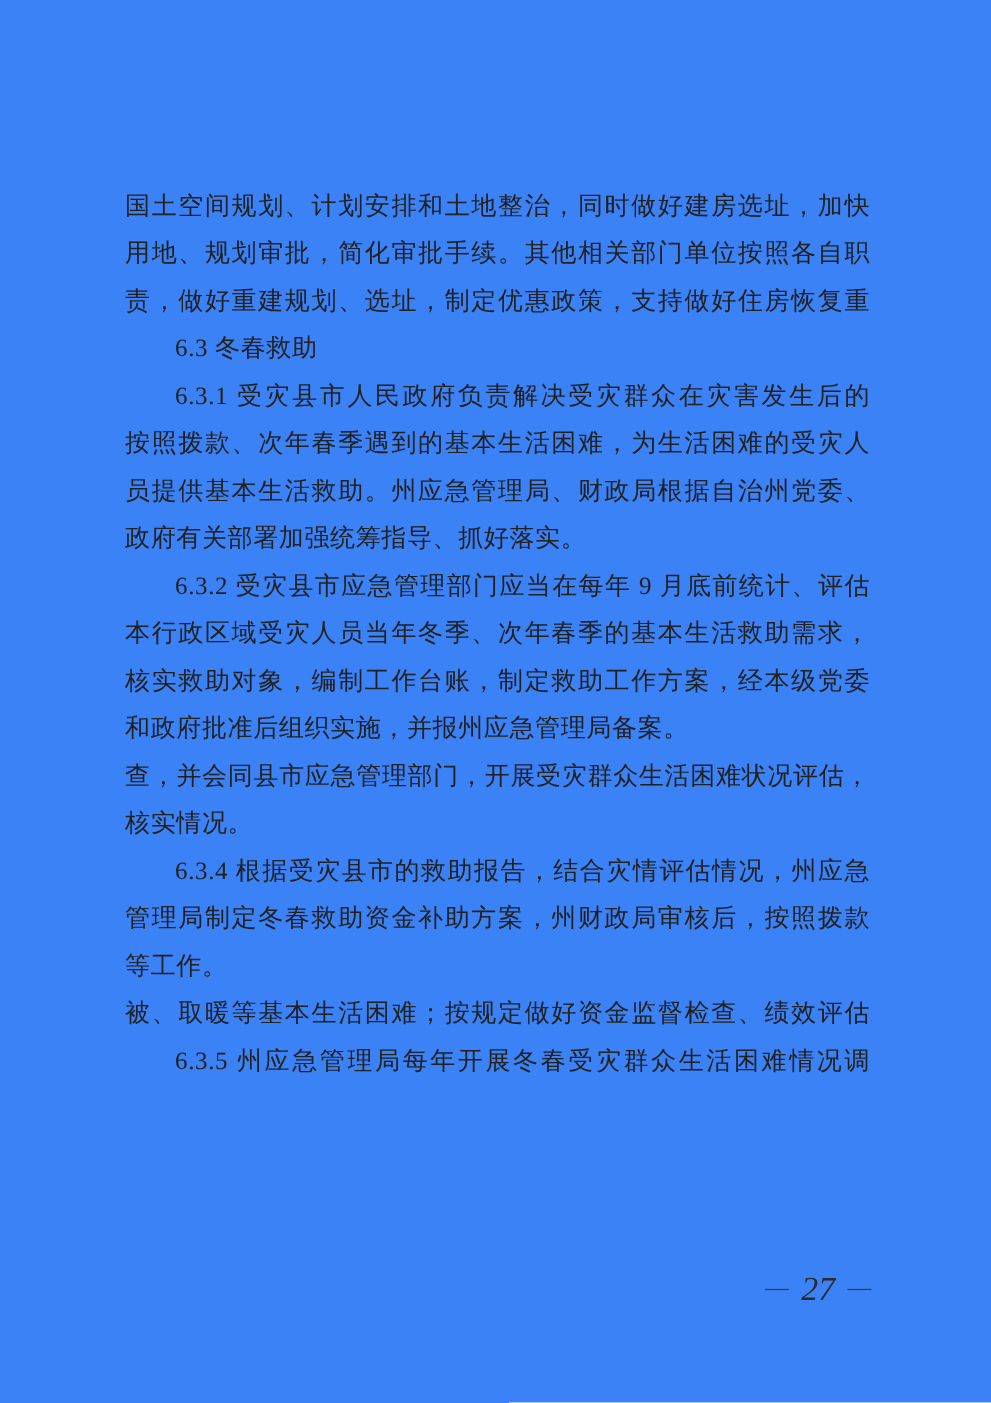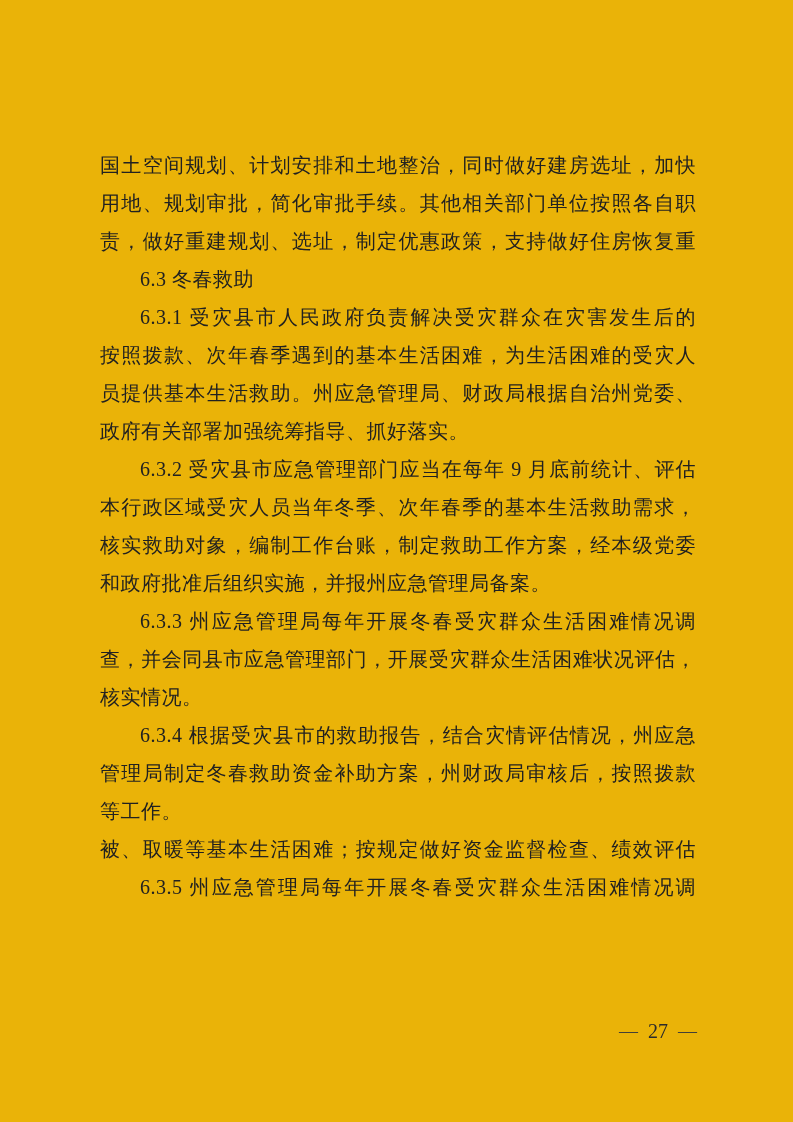--- a/index.html
+++ b/index.html
@@ -4,21 +4,21 @@
 <style>
   html, body {
     margin: 0;
     padding: 0;
     background: #ffffff;
   }
   .page {
     position: relative;
     width: 793px;
     height: 1122px;
-    background: #eab308;
+    background: #3b82f6;
     font-family: "Liberation Serif", "DejaVu Serif", serif;
     color: #212121;
     overflow: hidden;
   }
   .body-text {
     position: absolute;
     left: 100px;
     top: 146px;
     width: 596px;
   }
@@ -46,42 +46,42 @@
     align-items: center;
     gap: 10px;
     font-size: 19px;
     color: #3a3a3a;
   }
   .footer .dash {
     letter-spacing: 0;
     font-style: normal;
   }
   .footer .pagenum {
-    font-size: 20px;
+    font-style: italic;
+    font-size: 27px;
     color: #2b2b2b;
   }
 </style>
 </head>
 <body>
 
 <div class="page">
   <div class="body-text" id="paragraphs">
       <div class="line fill">国土空间规划、计划安排和土地整治，同时做好建房选址，加快</div>
       <div class="line fill">用地、规划审批，简化审批手续。其他相关部门单位按照各自职</div>
       <div class="line fill">责，做好重建规划、选址，制定优惠政策，支持做好住房恢复重</div>
       <div class="line indent">6.3 冬春救助</div>
       <div class="line indent fill">6.3.1 受灾县市人民政府负责解决受灾群众在灾害发生后的</div>
       <div class="line fill">按照拨款、次年春季遇到的基本生活困难，为生活困难的受灾人</div>
       <div class="line fill">员提供基本生活救助。州应急管理局、财政局根据自治州党委、</div>
       <div class="line">政府有关部署加强统筹指导、抓好落实。</div>
       <div class="line indent fill">6.3.2 受灾县市应急管理部门应当在每年 9 月底前统计、评估</div>
       <div class="line fill">本行政区域受灾人员当年冬季、次年春季的基本生活救助需求，</div>
       <div class="line fill">核实救助对象，编制工作台账，制定救助工作方案，经本级党委</div>
       <div class="line">和政府批准后组织实施，并报州应急管理局备案。</div>
-      <div class="line indent fill">6.3.3 州应急管理局每年开展冬春受灾群众生活困难情况调</div>
       <div class="line fill">查，并会同县市应急管理部门，开展受灾群众生活困难状况评估，</div>
       <div class="line">核实情况。</div>
       <div class="line indent fill">6.3.4 根据受灾县市的救助报告，结合灾情评估情况，州应急</div>
       <div class="line fill">管理局制定冬春救助资金补助方案，州财政局审核后，按照拨款</div>
       <div class="line">等工作。</div>
       <div class="line fill">被、取暖等基本生活困难；按规定做好资金监督检查、绩效评估</div>
       <div class="line indent fill">6.3.5 州应急管理局每年开展冬春受灾群众生活困难情况调</div>
     </div>
   <div class="footer">
     <span class="dash">—</span>

